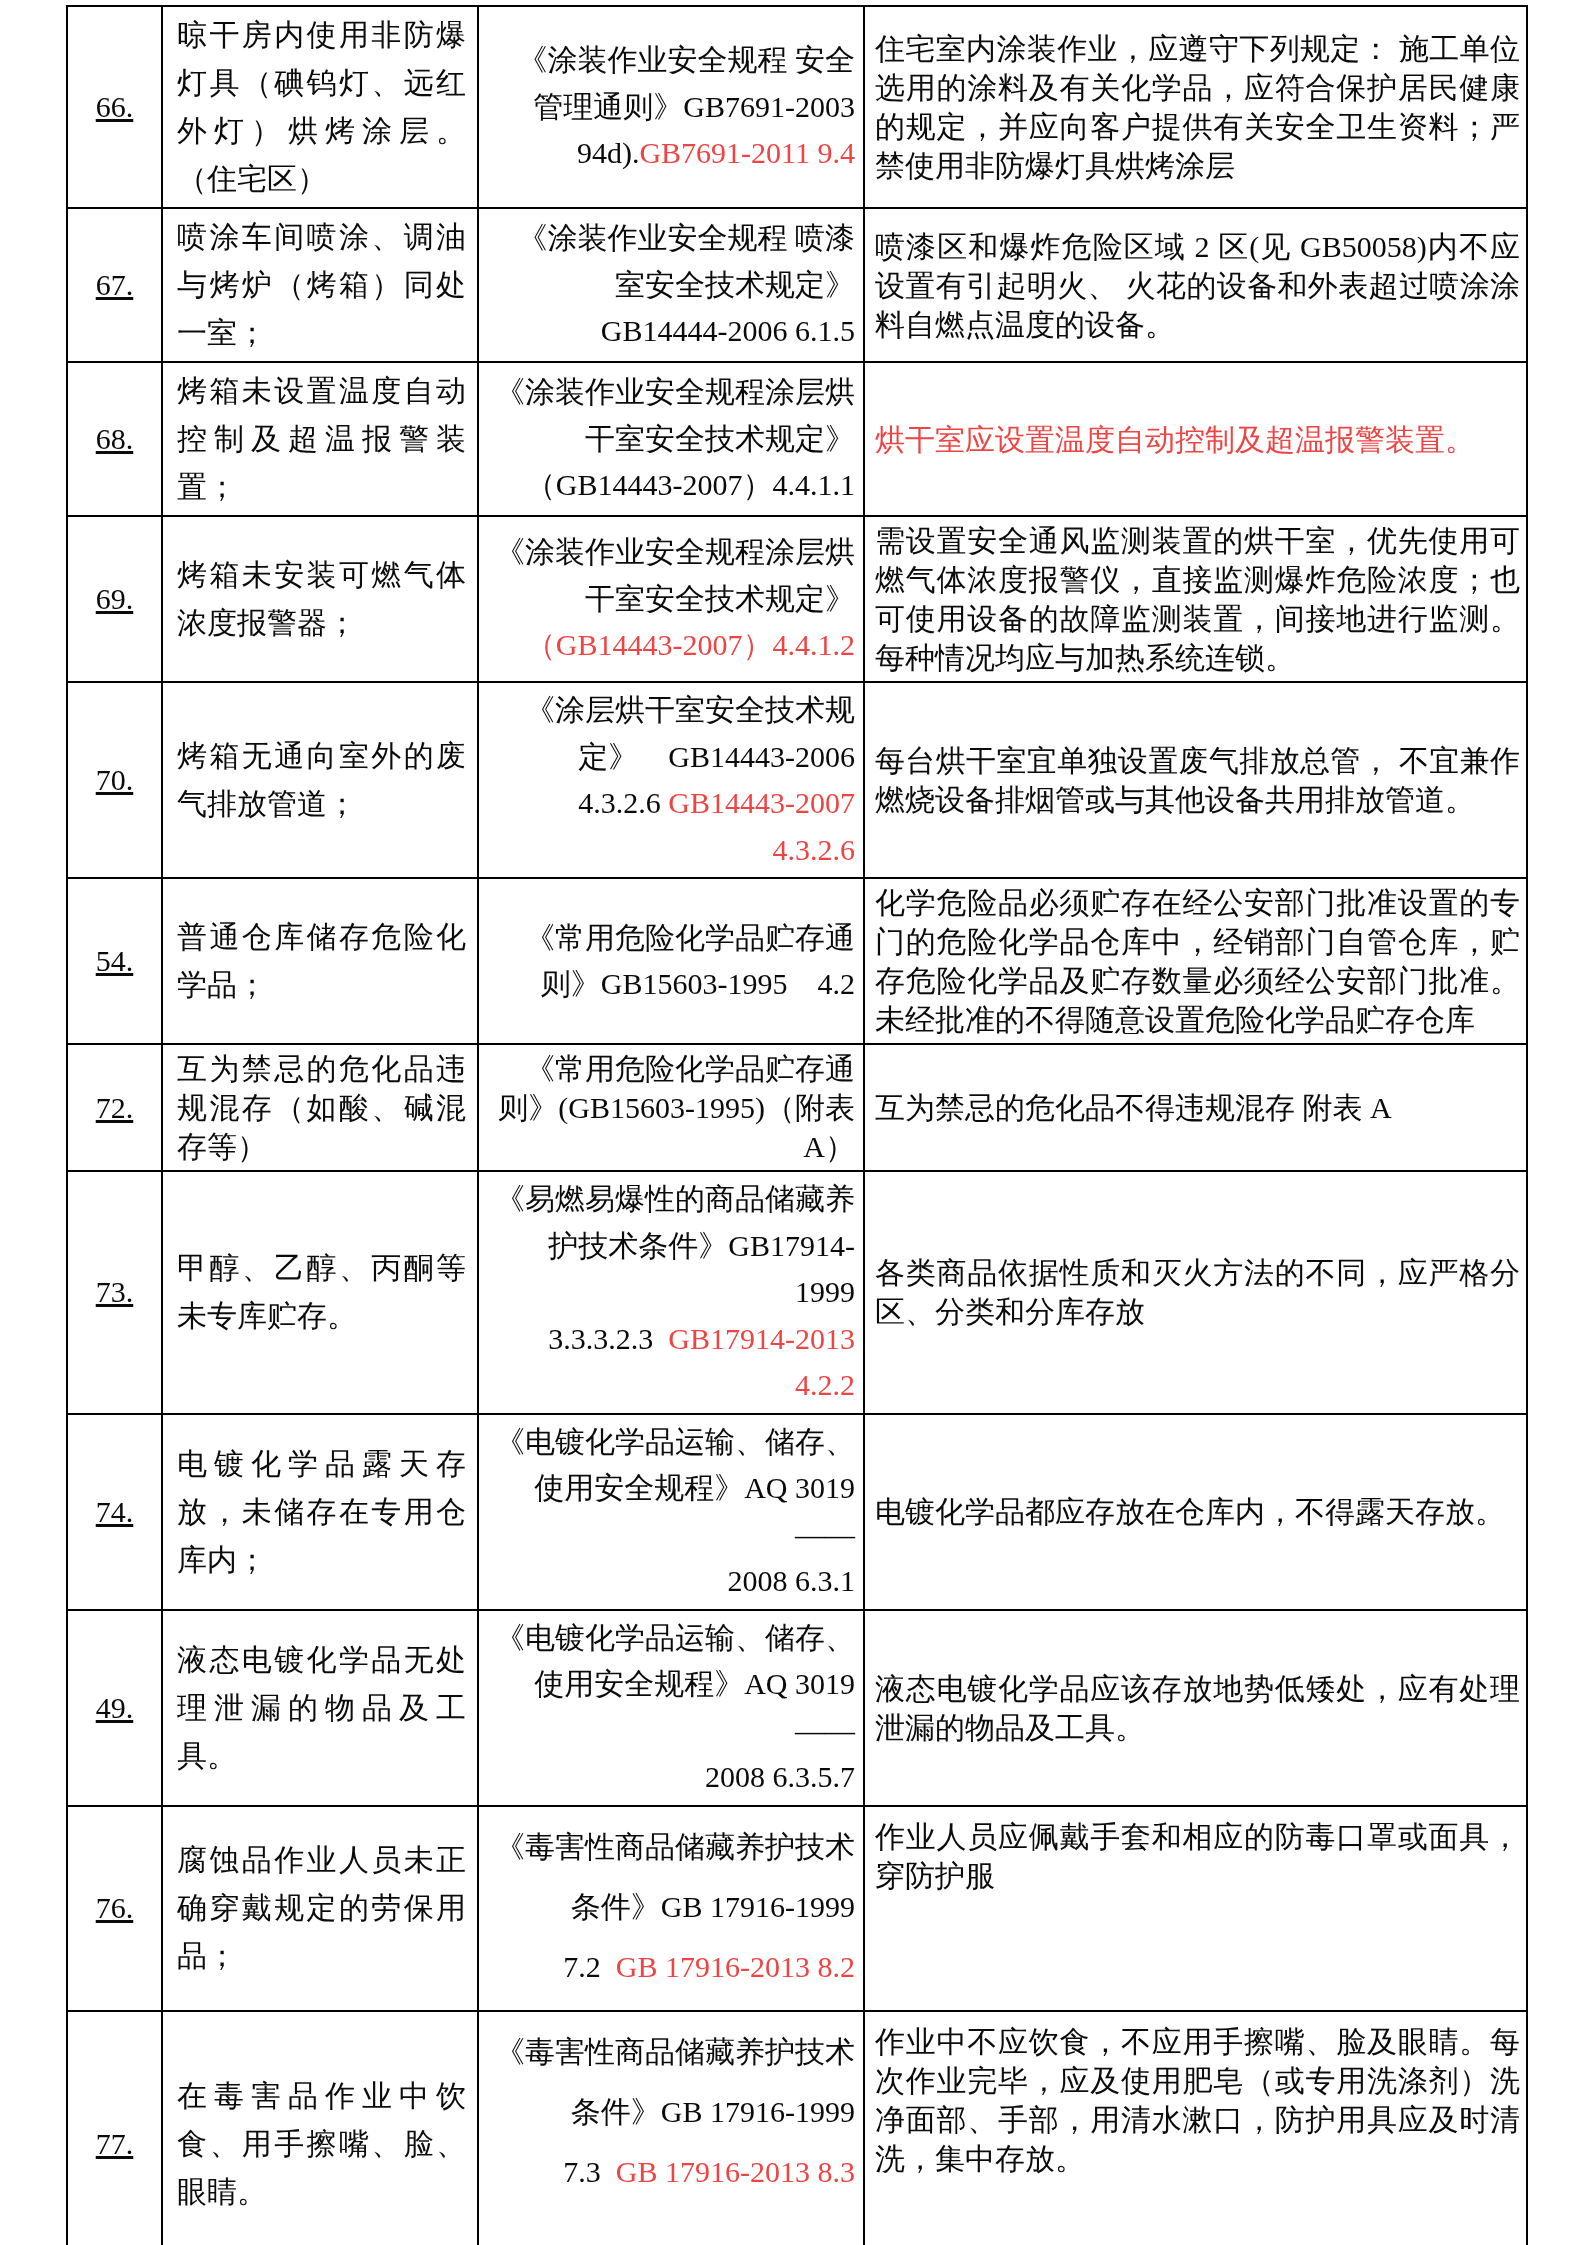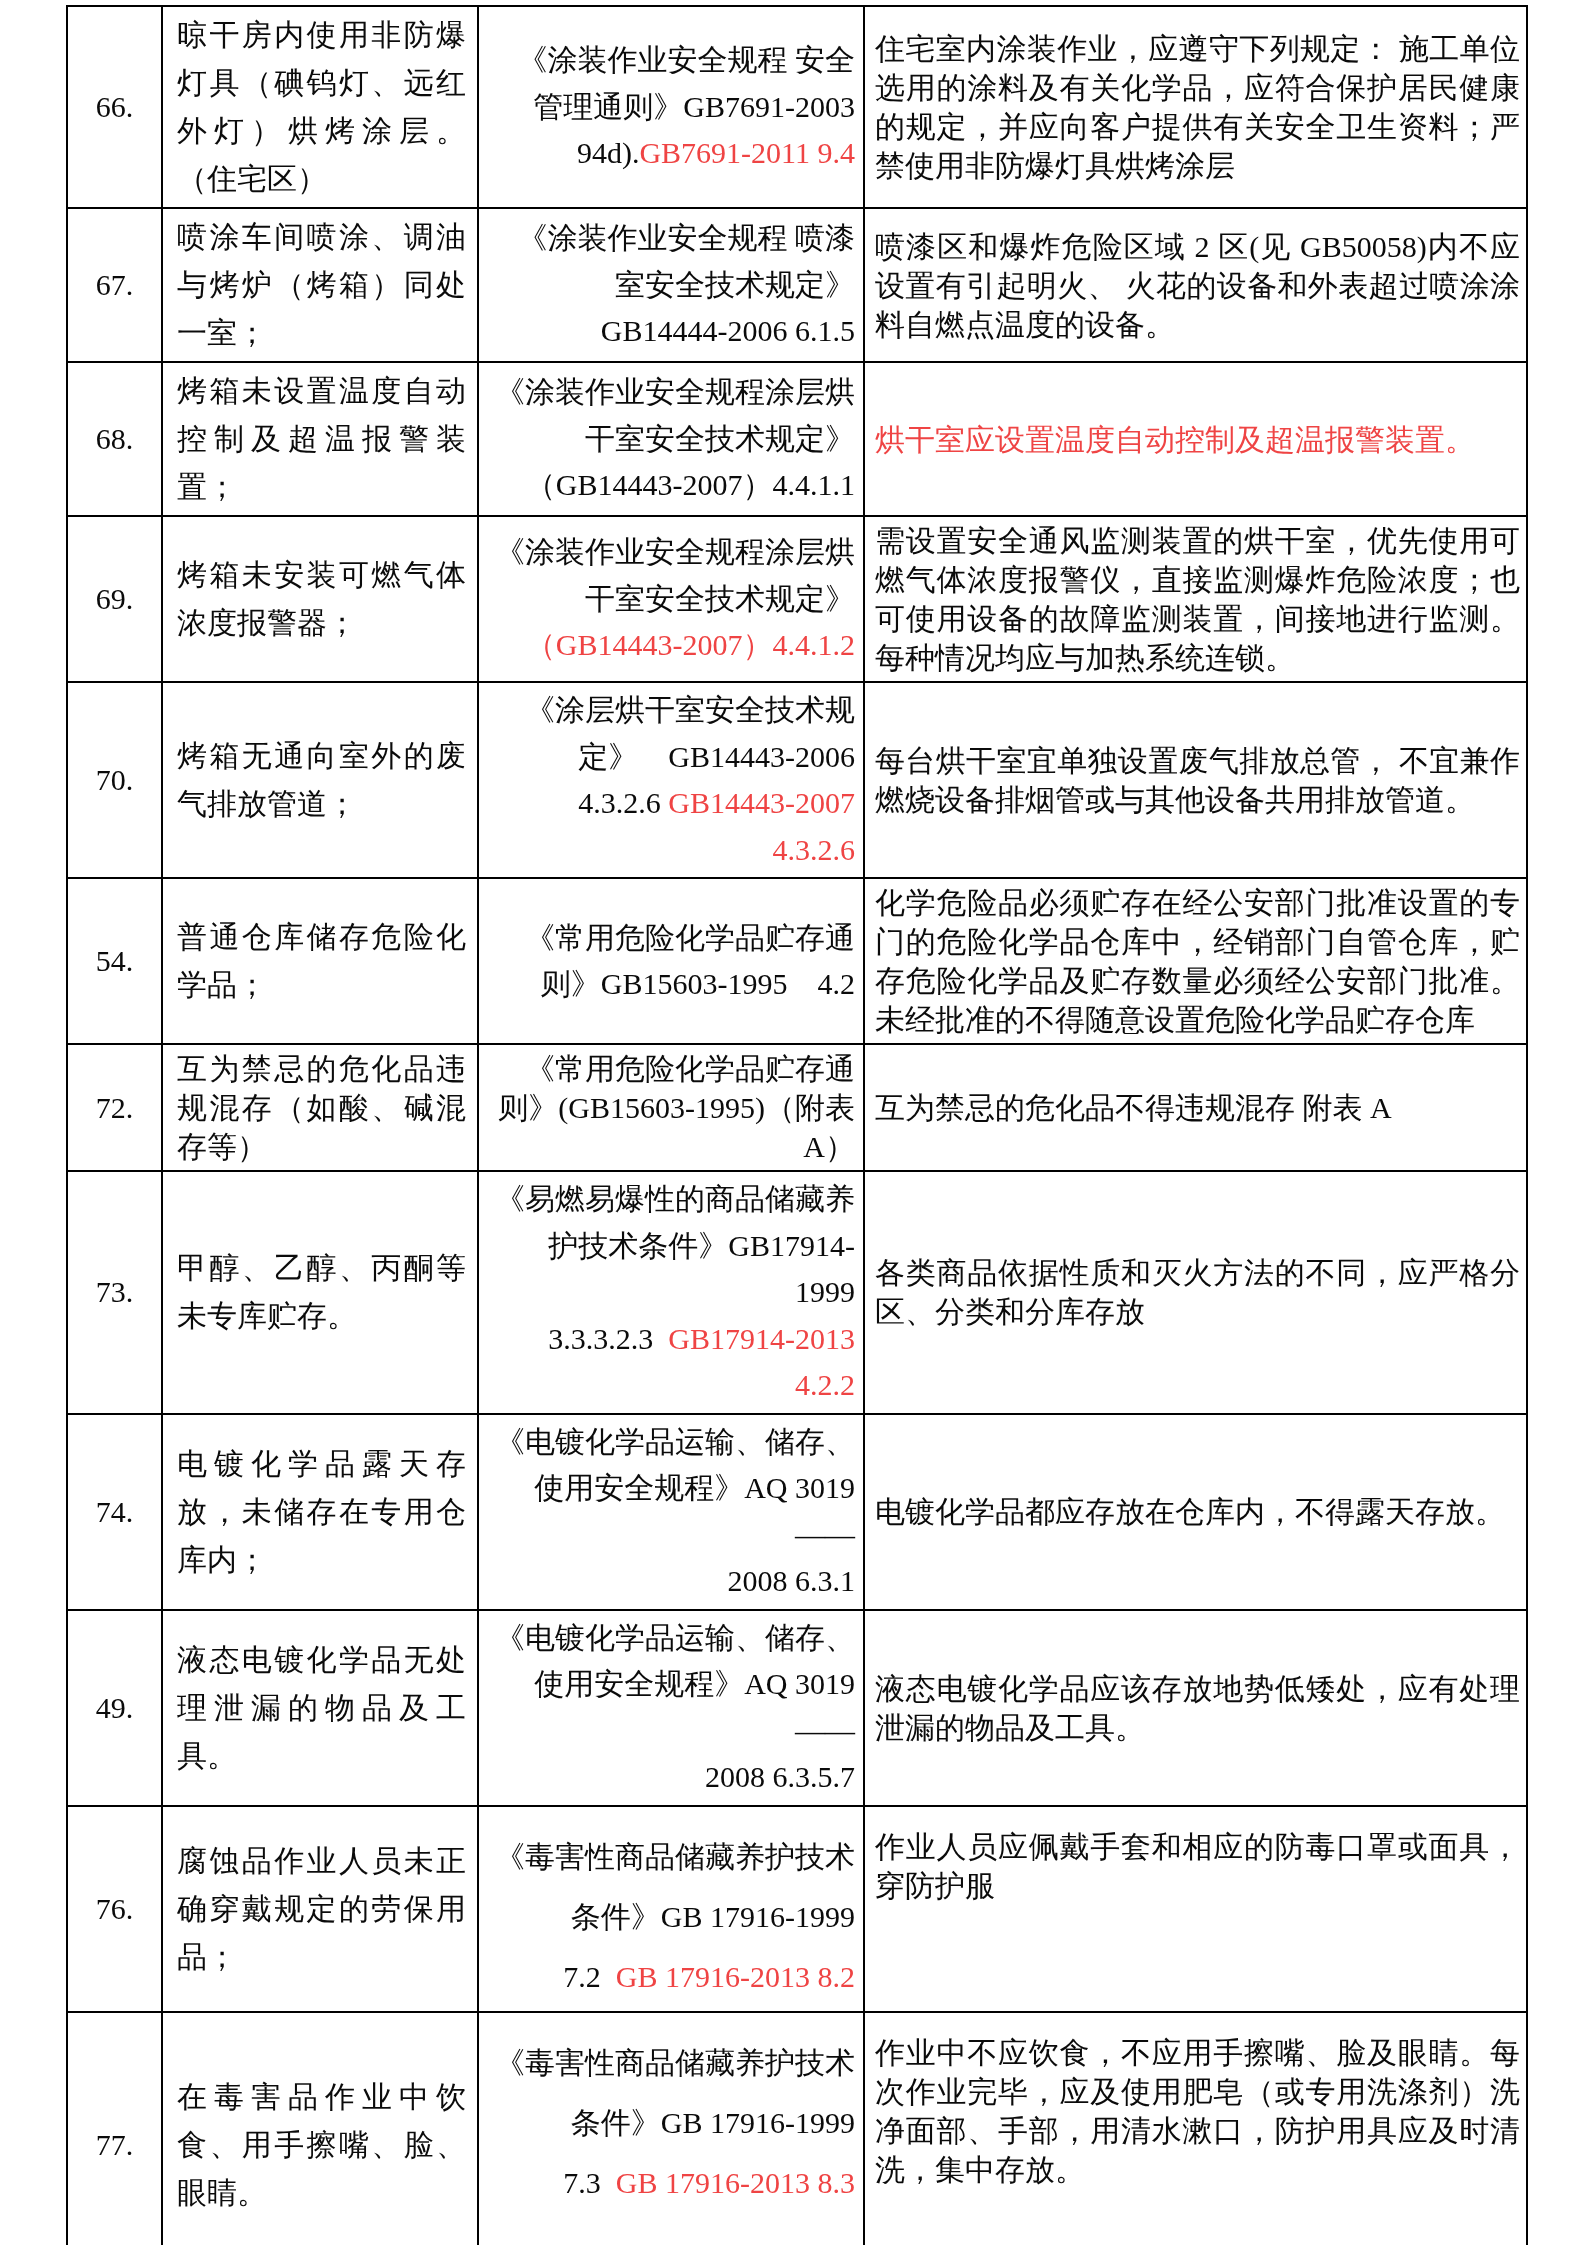--- a/index.html
+++ b/index.html
@@ -25,20 +25,21 @@
     border: 2px solid #000;
     vertical-align: middle;
     font-size: 30px;
     color: #0b0b0b;
     overflow: hidden;
   }
   td.cell-num {
     text-align: center;
     font-size: 31px;
     padding: 2px 4px;
+    text-decoration: underline;
   }
   td.cell-violation {
     padding: 4px 11px 4px 14px;
     line-height: 1.6;
     text-align: justify;
     margin-left: 12px;
   }
   td.cell-standard {
     padding: 4px 8px 4px 13px;
     line-height: 1.55;
@@ -49,21 +50,21 @@
     padding: 4px 6px 4px 10px;
     line-height: 1.3;
     text-align: justify;
     margin-top: 30px;
   }
   tr.compact td.cell-violation { line-height: 1.3; }
   tr.compact td.cell-standard { line-height: 1.3; }
   tr.top-sr td.cell-standard,
   tr.top-sr td.cell-requirement {
     vertical-align: top;
-    padding-top: 20px;
+    padding-top: 10px;
   }
   tr.wide-std td.cell-standard { line-height: 2.0; }
   .red { color: #ef4444; }
 </style>
 </head>
 <body>
 
 <div class="page">
   <table class="vtable">
     <colgroup>

